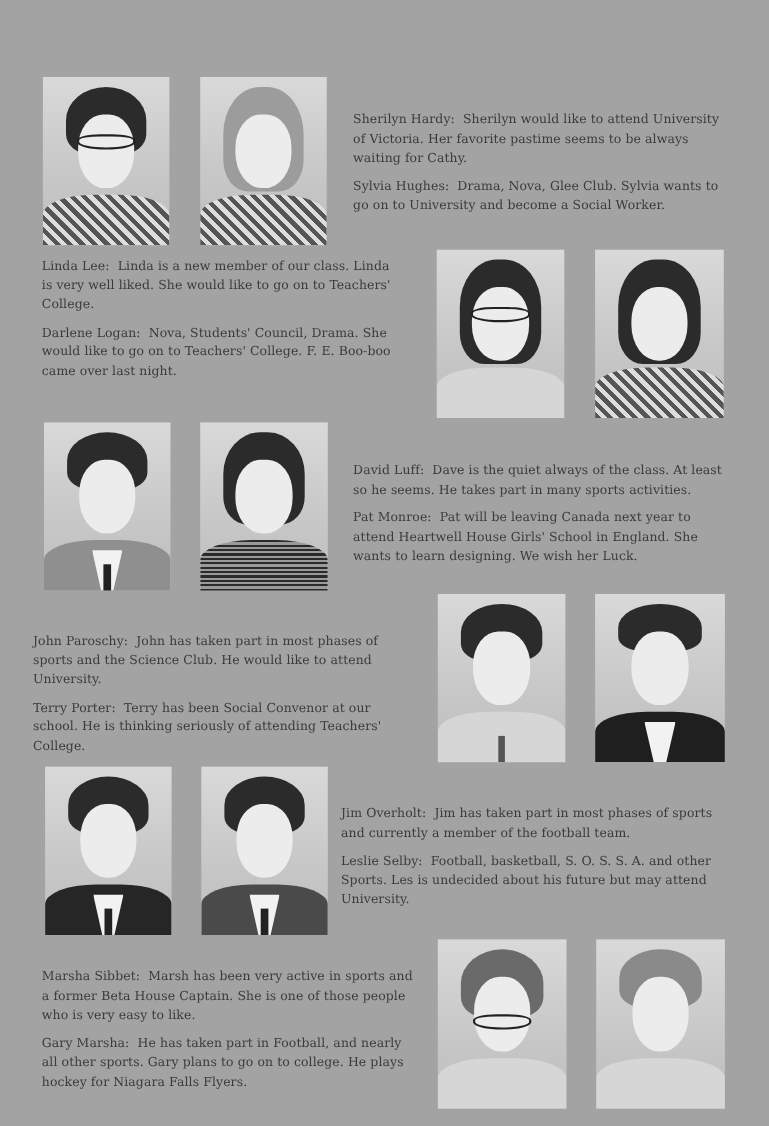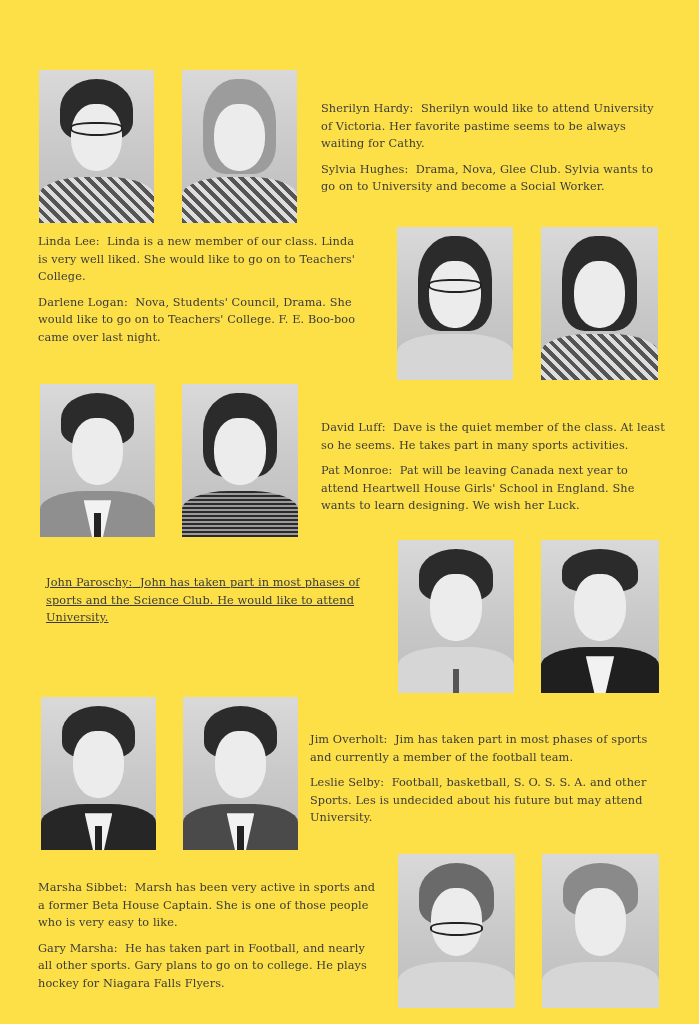--- a/index.html
+++ b/index.html
@@ -1,17 +1,17 @@
 <!DOCTYPE html>
 <html><head>
   <meta charset="utf-8">
   <style>
     html, body { margin: 0; padding: 0; background: #ffffff; }
     body { width: 699px; height: 1024px; position: relative; overflow: hidden; }
-    .page { position: absolute; left: 0; top: 0; width: 699px; height: 1024px; background: #fde047; }
+    .page { position: absolute; left: 0; top: 0; width: 699px; height: 1024px; background: #a3a3a3; }
     .photo {
       position: absolute;
       background: linear-gradient(180deg, #d9d9d9 0%, #c8c8c8 55%, #bdbdbd 100%);
       overflow: hidden;
     }
     .photo .hair {
       position: absolute; left: 18%; top: 6%; width: 64%; height: 34%;
       border-radius: 50% 50% 30% 30%;
       background: #2b2b2b;
     }
@@ -102,26 +102,27 @@
     <div class="body" style="background:#8f8f8f;"></div>
     <div class="collar"></div>
     <div class="tie"></div>
   </div>
   <div class="photo" style="left:182px;top:384px;width:116px;height:153px;">
     <div class="hair long" style="height:55%;"></div>
     <div class="face"></div>
     <div class="body stripes"></div>
   </div>
   <div class="caption" style="left:321px;top:419px;width:345px;">
-    <p><span>David Luff:</span>&nbsp;&nbsp;<span>Dave is the quiet member of the class.  At least so he seems.  He takes part in many sports activities.</span></p>
+    <p><span>David Luff:</span>&nbsp;&nbsp;<span>Dave is the quiet always of the class.  At least so he seems.  He takes part in many sports activities.</span></p>
     <p><span>Pat Monroe:</span>&nbsp;&nbsp;<span>Pat will be leaving Canada next year to attend Heartwell House Girls' School in England.  She wants to learn designing.  We wish her Luck.</span></p>
   </div>
 
-  <div class="caption" style="left:46px;top:574px;width:340px;text-decoration:underline;">
+  <div class="caption" style="left:30px;top:574px;width:340px;">
     <p><span>John Paroschy:</span>&nbsp;&nbsp;<span>John has taken part in most phases of sports and the Science Club.  He would like to attend University.</span></p>
+    <p><span>Terry Porter:</span>&nbsp;&nbsp;<span>Terry has been Social Convenor at our school.  He is thinking seriously of attending Teachers' College.</span></p>
   </div>
   <div class="photo" style="left:398px;top:540px;width:116px;height:153px;">
     <div class="hair"></div>
     <div class="face"></div>
     <div class="body light"></div>
     <div class="tie" style="background:#555;"></div>
   </div>
   <div class="photo" style="left:541px;top:540px;width:118px;height:153px;">
     <div class="hair" style="height:28%;"></div>
     <div class="face"></div>

